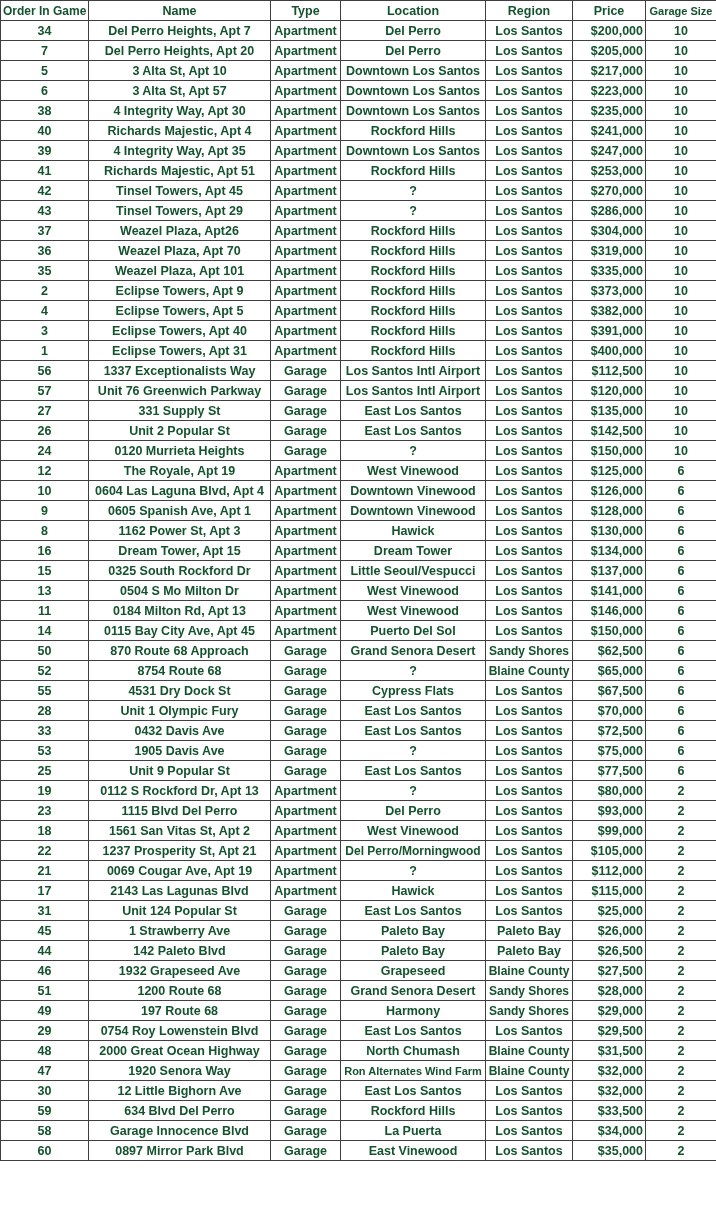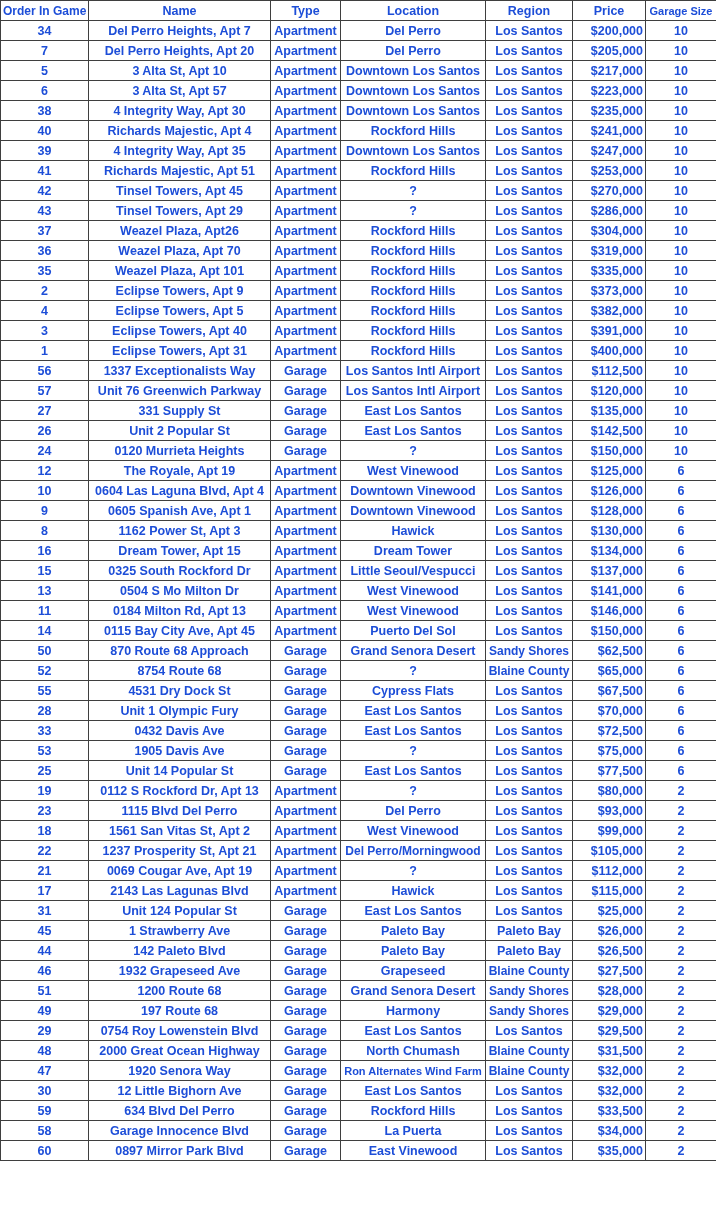--- a/index.html
+++ b/index.html
@@ -9,21 +9,21 @@
   }
   .sheet {
     width: 716px;
   }
   table {
     border-collapse: collapse;
     table-layout: fixed;
     width: 716px;
     font-family: "Liberation Sans", sans-serif;
     font-weight: bold;
-    color: #1d4ed8;
+    color: #14532d;
   }
   th, td {
     box-sizing: border-box;
     border: 1px solid #3f3f3f;
     height: 20px;
     padding: 0 2px;
     text-align: center;
     vertical-align: middle;
     font-size: 12.5px;
     line-height: 18px;
@@ -399,21 +399,21 @@
           <td class="col-order">53</td>
           <td class="col-name">1905 Davis Ave</td>
           <td class="col-type">Garage</td>
           <td class="col-location">?</td>
           <td class="col-region">Los Santos</td>
           <td class="col-price">$75,000</td>
           <td class="col-garage-size">6</td>
         </tr>
         <tr>
           <td class="col-order">25</td>
-          <td class="col-name">Unit 14 Popular St</td>
+          <td class="col-name">Unit 9 Popular St</td>
           <td class="col-type">Garage</td>
           <td class="col-location">East Los Santos</td>
           <td class="col-region">Los Santos</td>
           <td class="col-price">$77,500</td>
           <td class="col-garage-size">6</td>
         </tr>
         <tr>
           <td class="col-order">19</td>
           <td class="col-name">0112 S Rockford Dr, Apt 13</td>
           <td class="col-type">Apartment</td>

